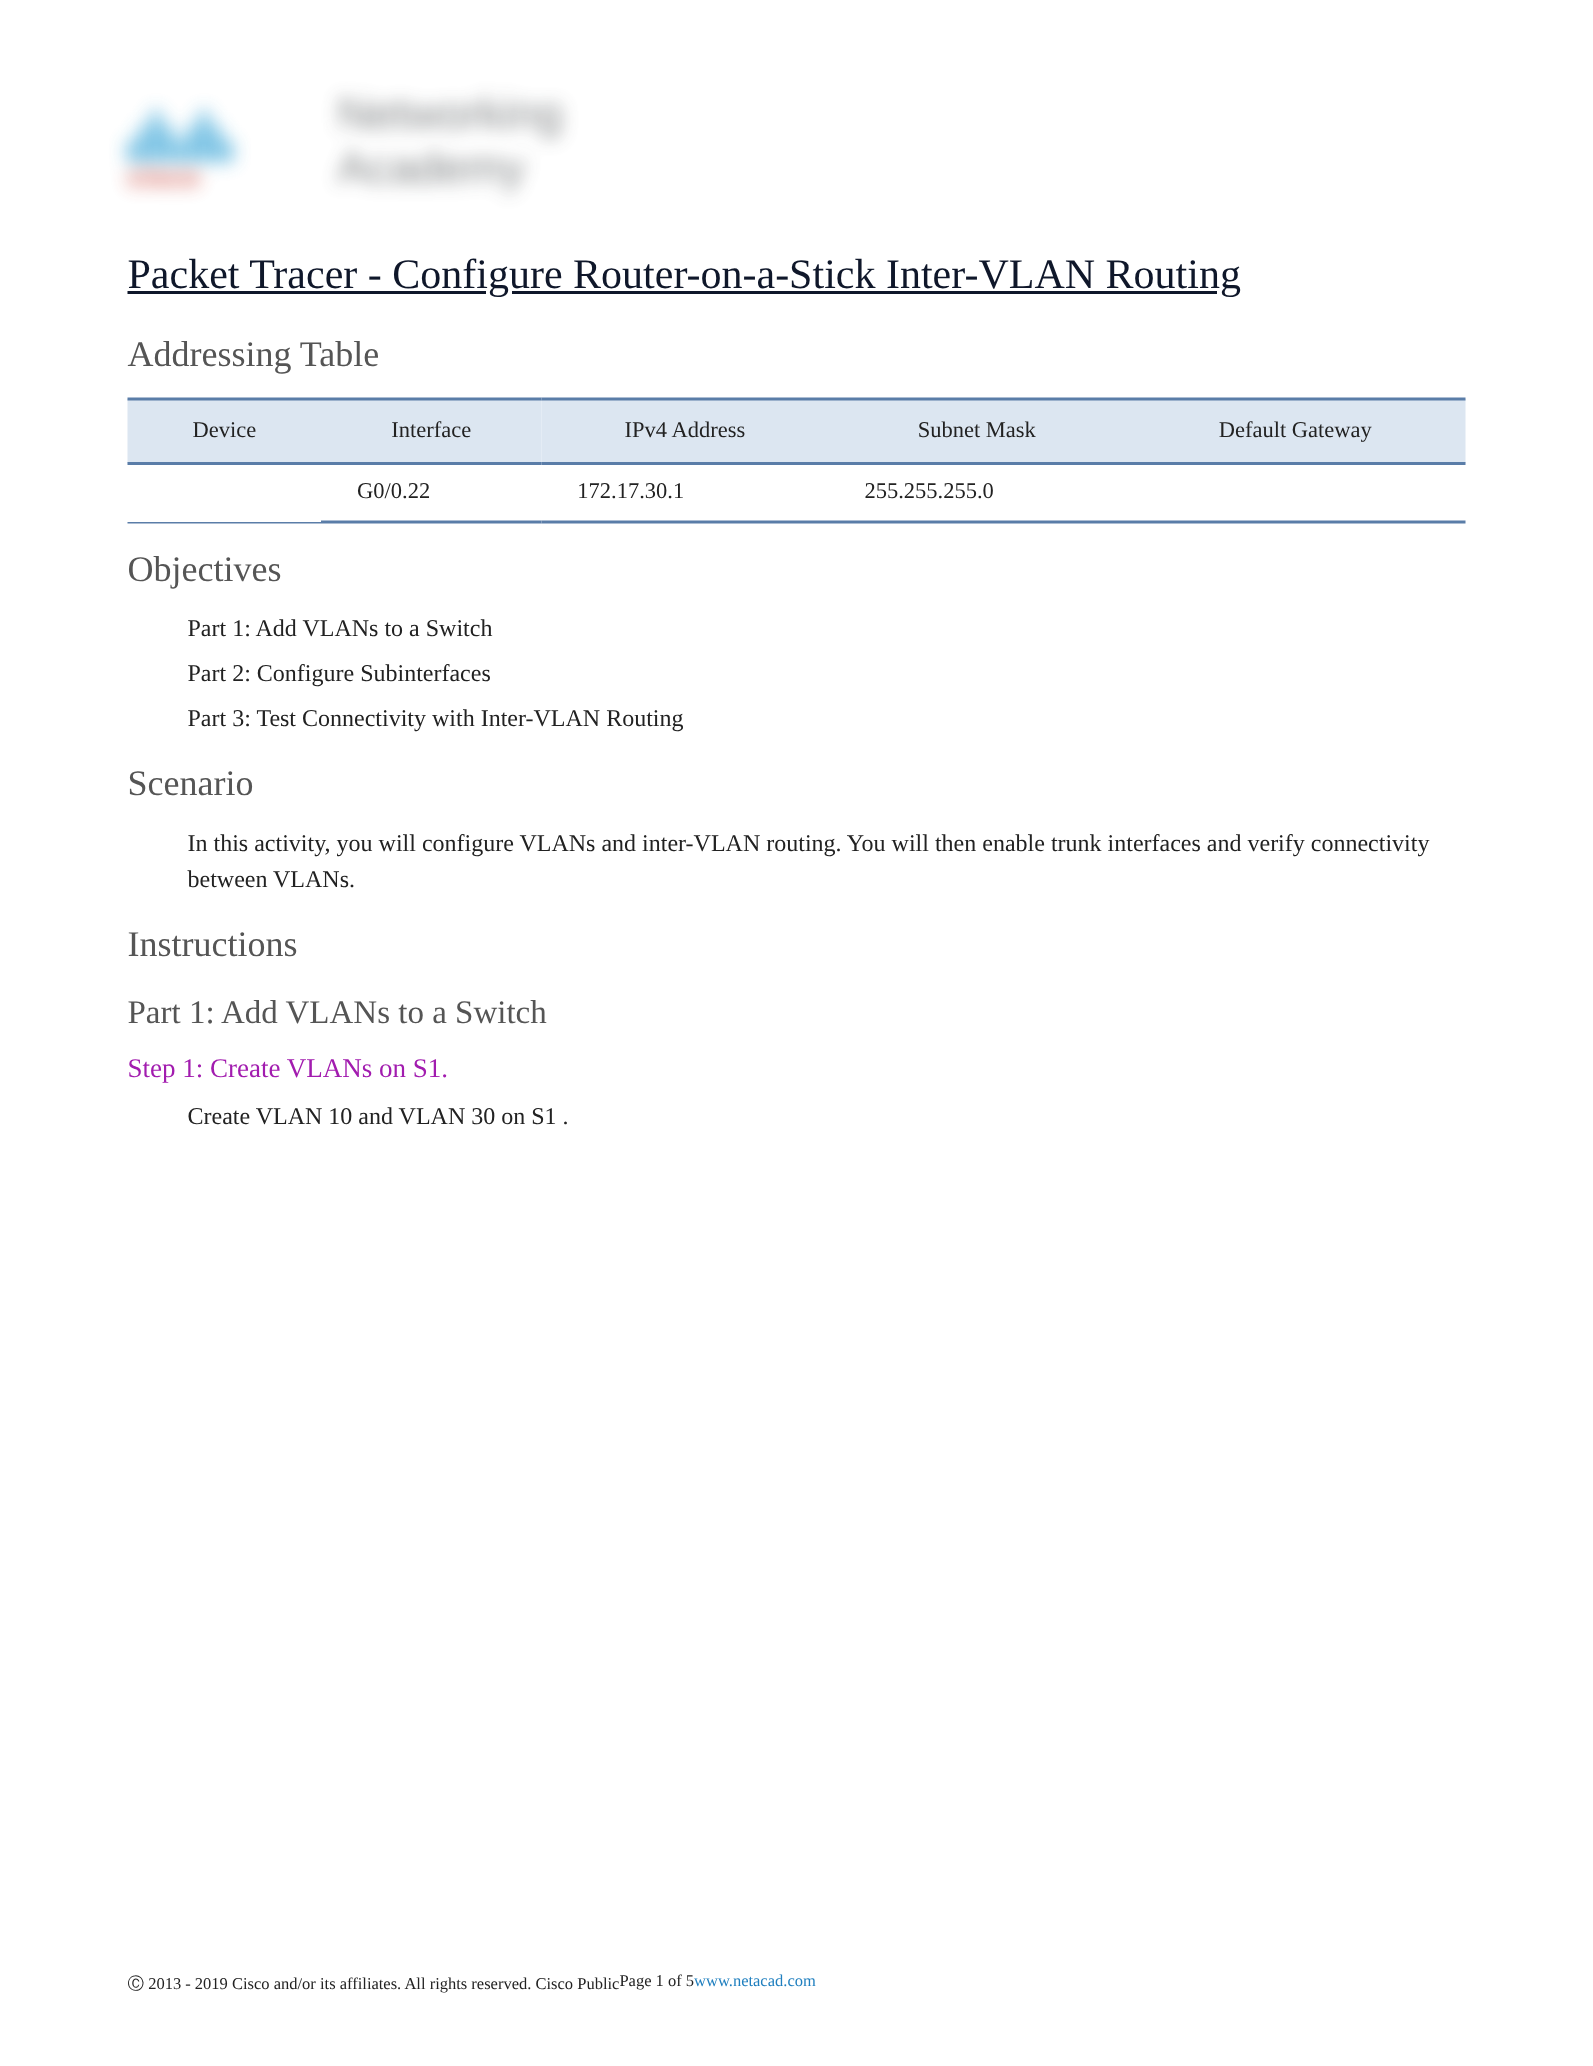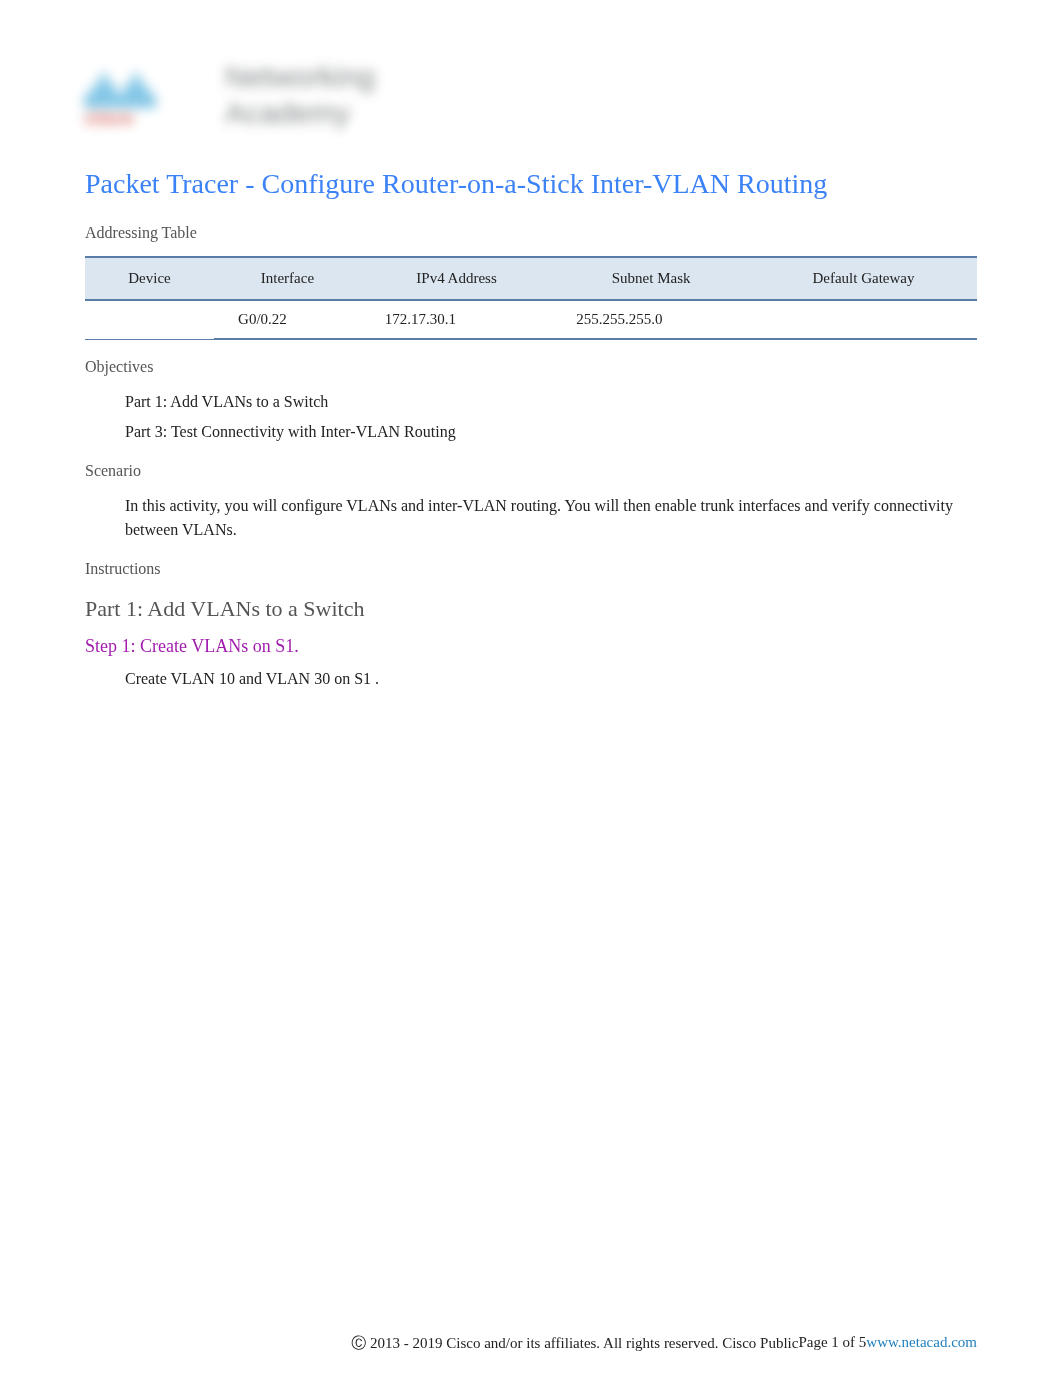--- a/index.html
+++ b/index.html
@@ -54,25 +54,26 @@
     left: 140px;
     top: 36px;
     font-family: Arial, sans-serif;
     font-size: 30px;
     color: #6a6e70;
     font-weight: 300;
   }
   h1.doc-title {
     font-size: 28px;
     font-weight: 400;
-    color: #3b82f6;
+    color: #0f172a;
     margin-bottom: 24px;
+    text-decoration: underline;
   }
   h2.section-heading {
-    font-size: 16px;
+    font-size: 24px;
     font-weight: 400;
     color: #555;
     margin-top: 18px;
     margin-bottom: 14px;
   }
   h2.part-heading {
     font-size: 22px;
     font-weight: 400;
     color: #555;
     margin-top: 18px;
@@ -114,26 +115,26 @@
   }
   .indent-block { margin-left: 40px; }
   .body-text {
     font-size: 16px;
     line-height: 1.5;
     color: #222;
     margin-bottom: 6px;
   }
   .footer {
     position: absolute;
-    bottom: 24px;
+    bottom: 47px;
     left: 85px;
     right: 85px;
     display: flex;
-    justify-content: flex-end;
-    font-size: 15px;
+    justify-content: flex-start;
+    font-size: 11px;
     color: #222;
   }
   .footer .page { }
   .footer .url { color: #1f7fbf; }
   .copyright-symbol { font-family: Arial, sans-serif; }
 </style>
 </head>
 <body>
 
 <div class="logo">
@@ -174,20 +175,21 @@
       <td>172.17.30.1</td>
       <td>255.255.255.0</td>
       <td></td>
     </tr>
   </tbody>
 </table>
 
 <h2 class="section-heading">Objectives</h2>
 <div class="indent-block">
   <p class="body-text">Part 1: Add VLANs to a Switch</p>
+  <p class="body-text">Part 2: Configure Subinterfaces</p>
   <p class="body-text">Part 3: Test Connectivity with Inter-VLAN Routing</p>
 </div>
 
 <h2 class="section-heading">Scenario</h2>
 <div class="indent-block">
   <p class="body-text">In this activity, you will configure VLANs and inter-VLAN routing. You will then enable trunk interfaces and verify connectivity between VLANs.</p>
 </div>
 
 <h2 class="section-heading">Instructions</h2>
 

